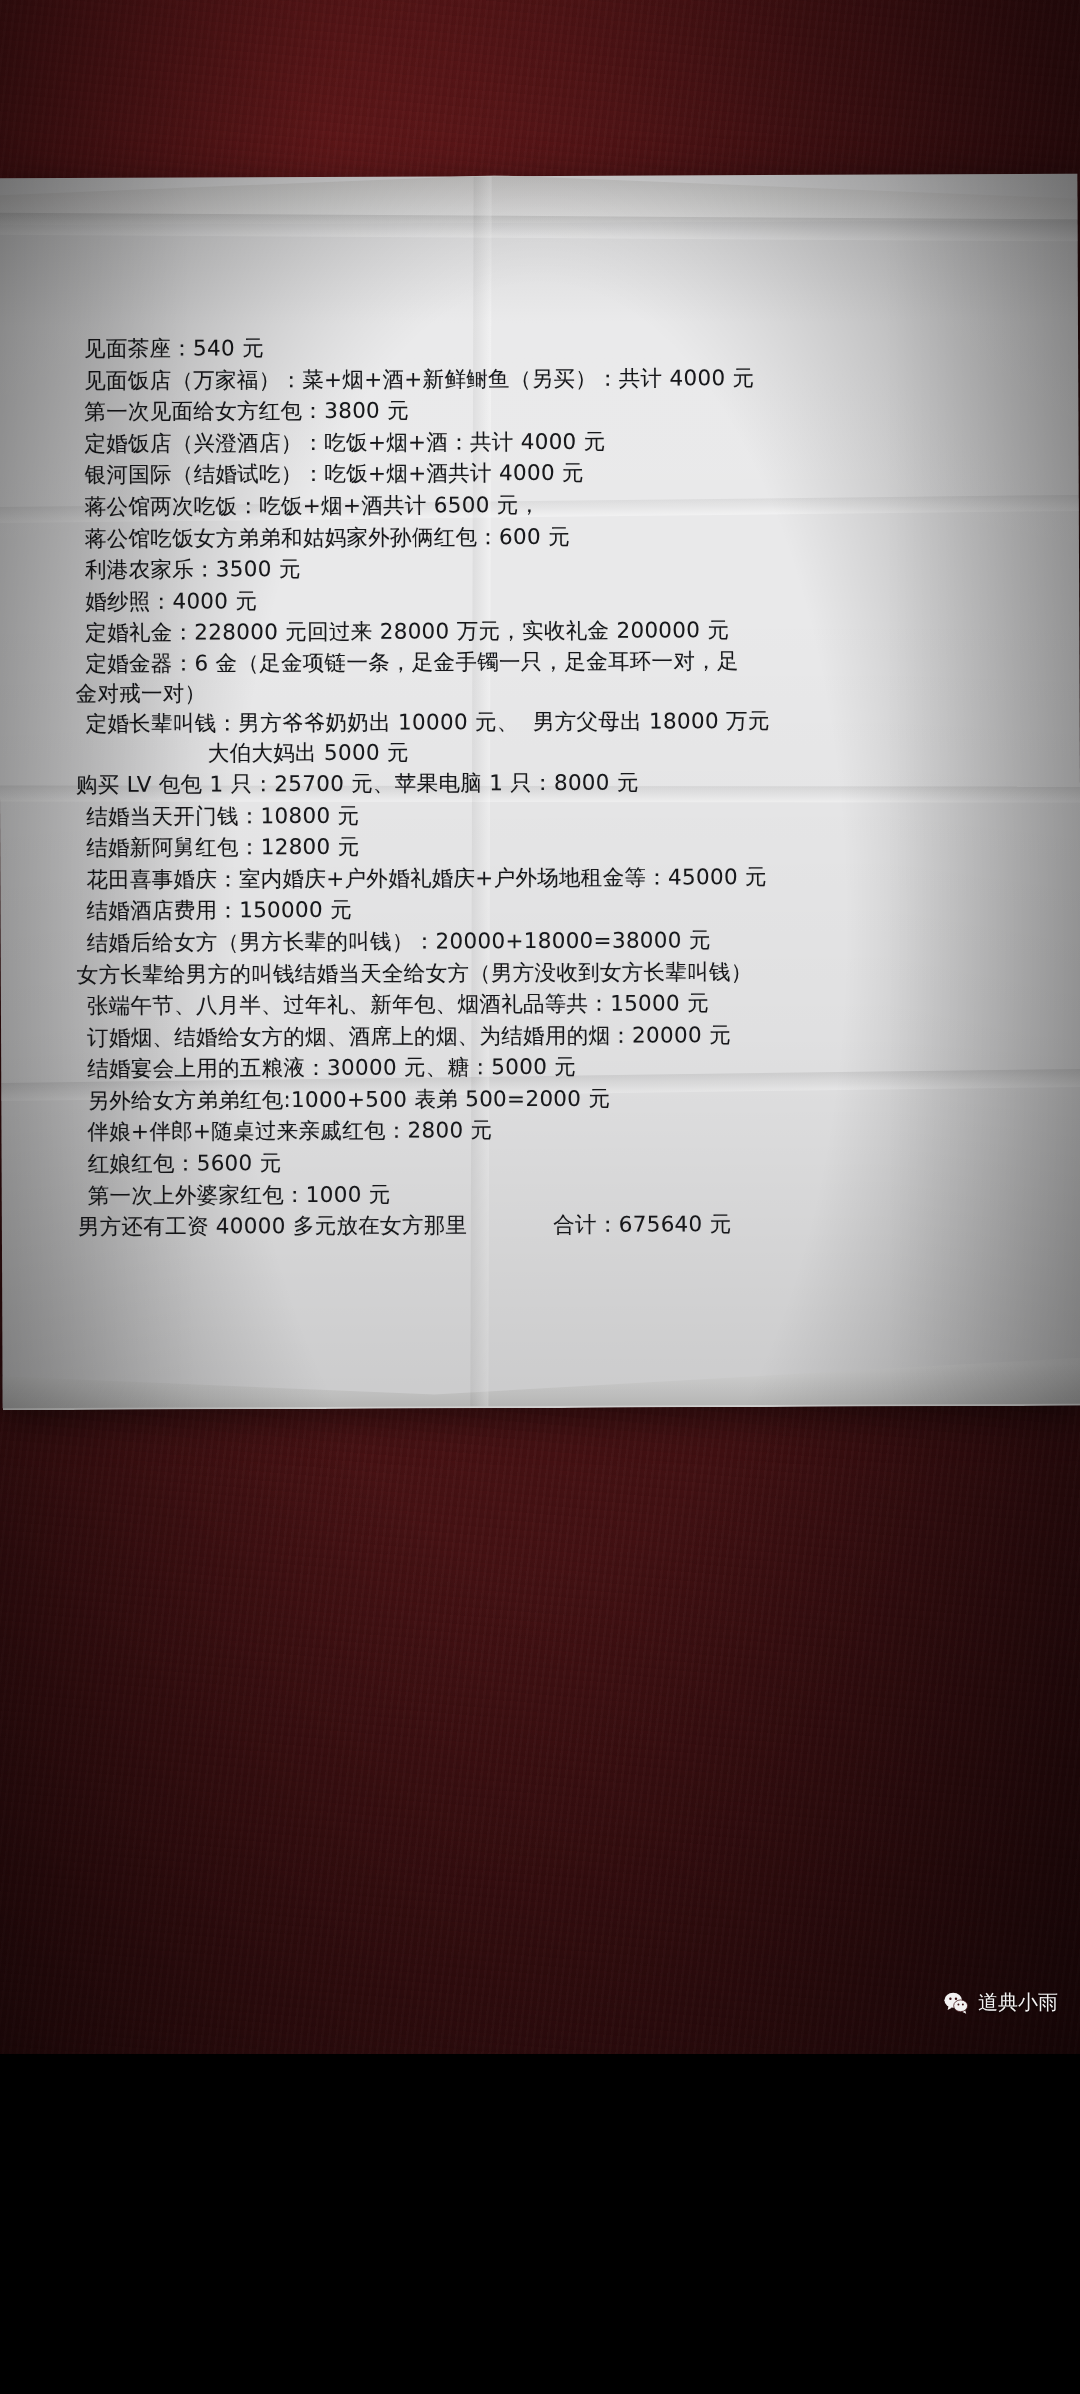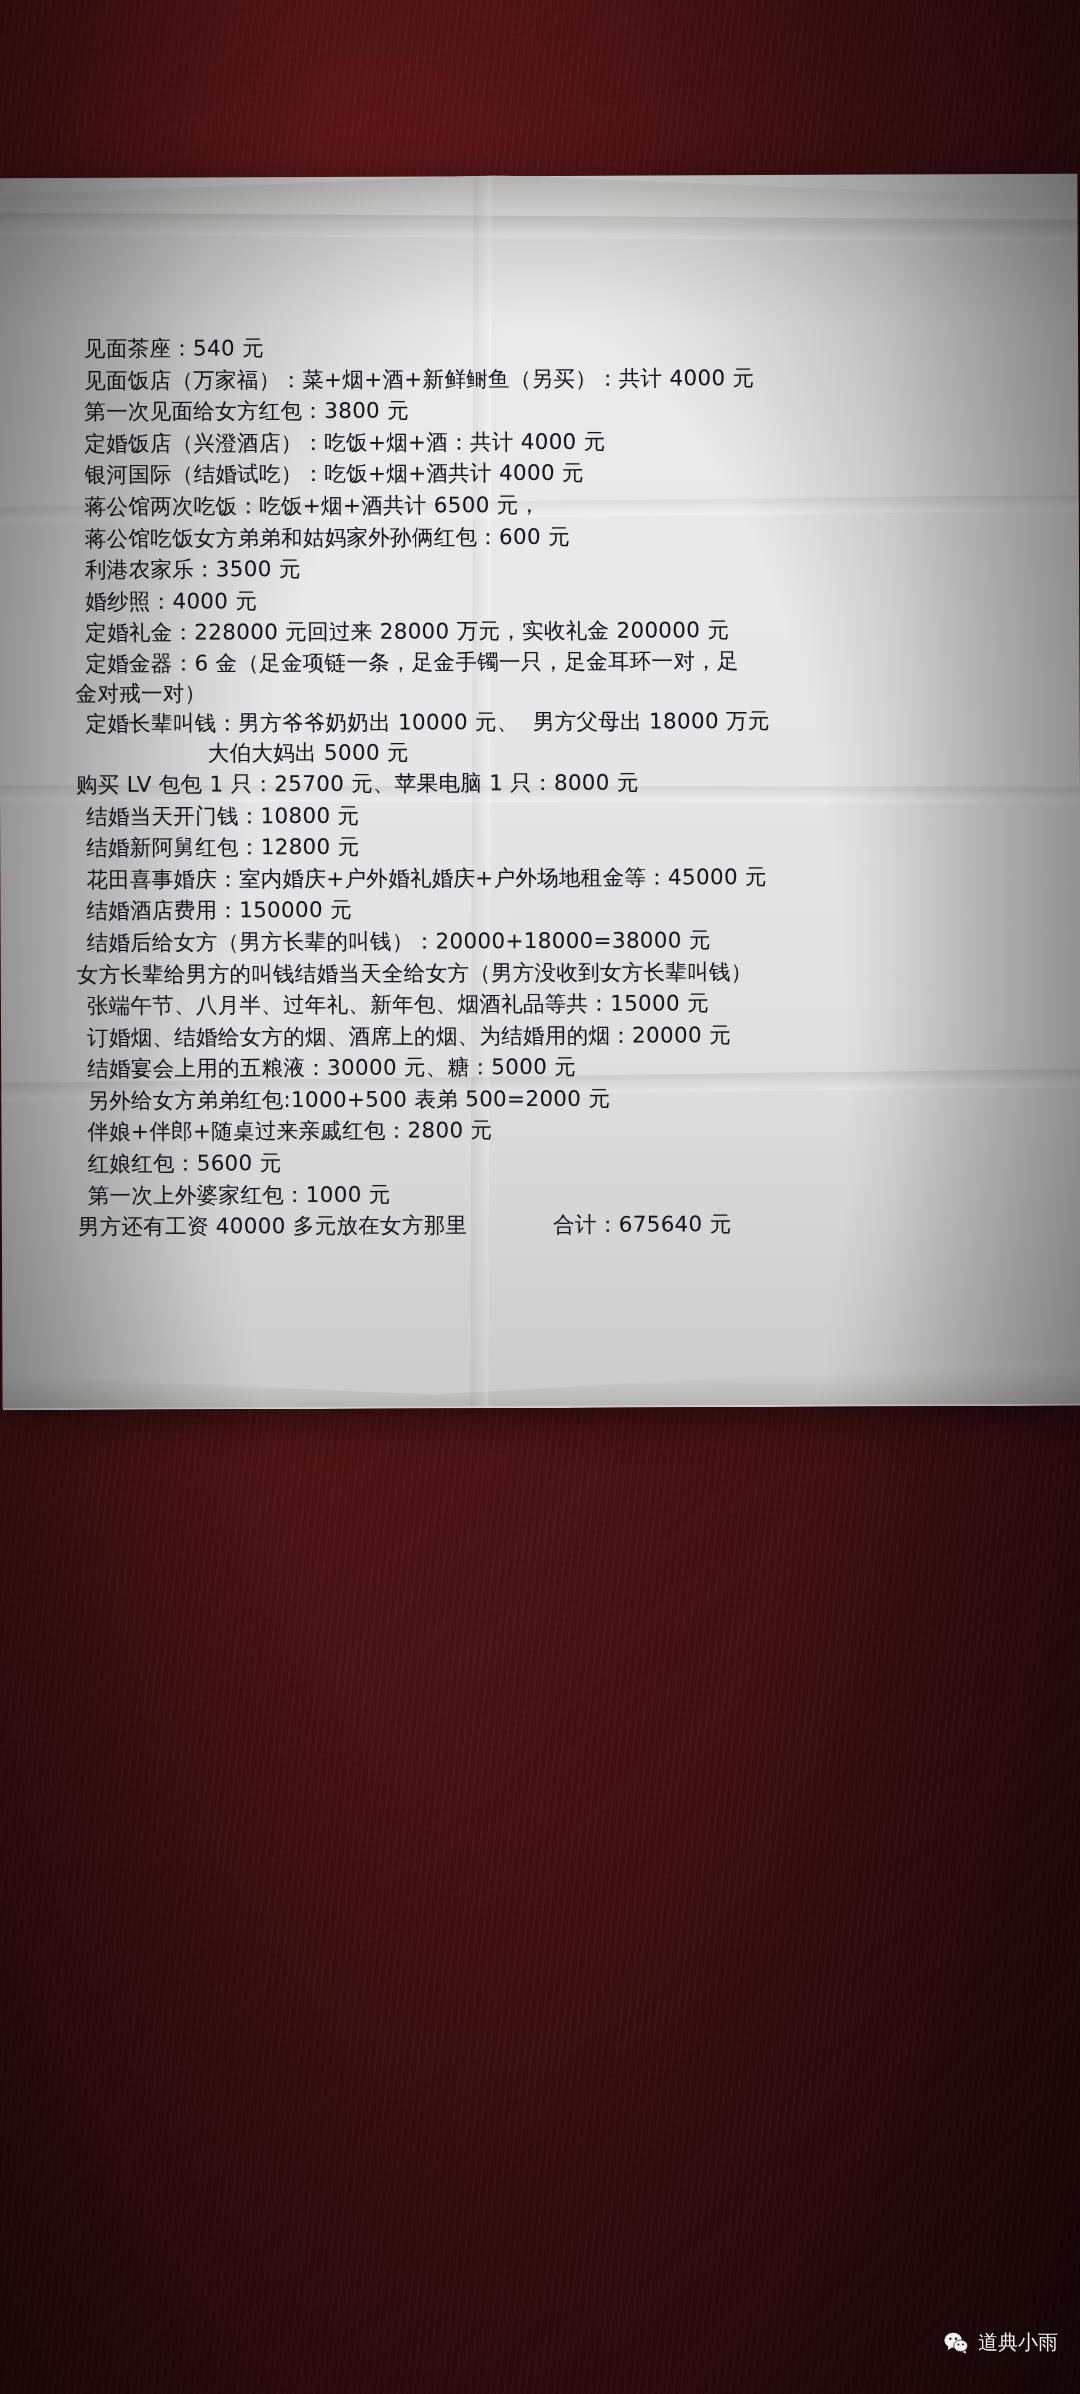--- a/index.html
+++ b/index.html
@@ -11,21 +11,21 @@
     width: 1080px;
     height: 2394px;
     overflow: hidden;
     font-family: "Liberation Sans", sans-serif;
   }
 
   
   #photo {
     position: relative;
     width: 1080px;
-    height: 2394px;
+    height: 2054px;
     background:
       radial-gradient(ellipse at 30% 8%, #6d1a1c 0%, #4a1214 45%, #2e0b0d 100%),
       #3a0f11;
     overflow: hidden;
   }
   
   #photo .cloth {
     position: absolute;
     inset: 0;
     background:

